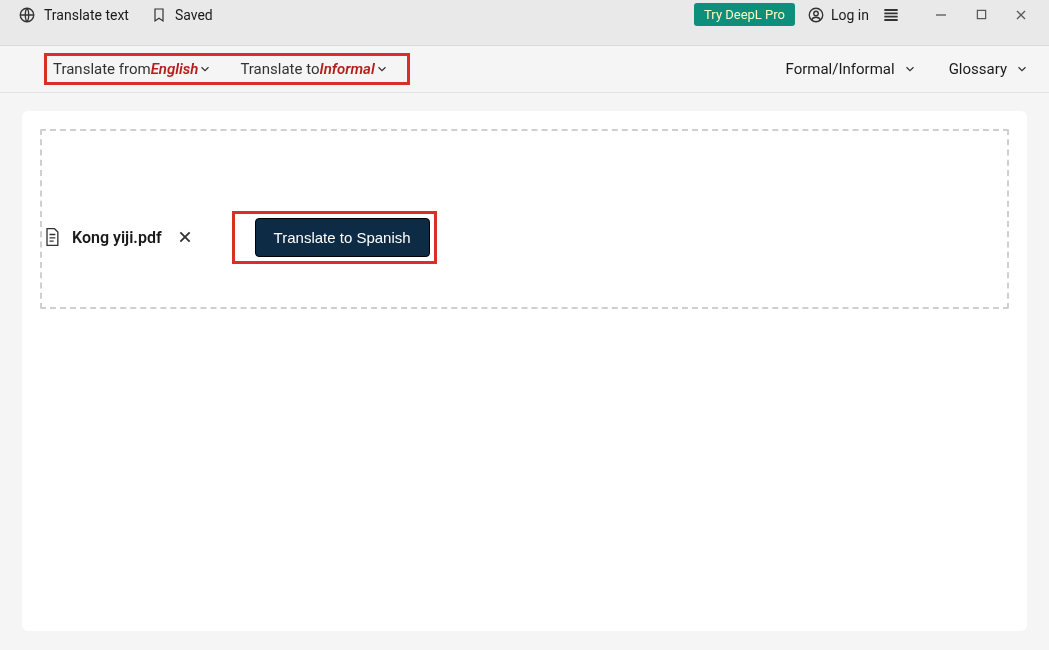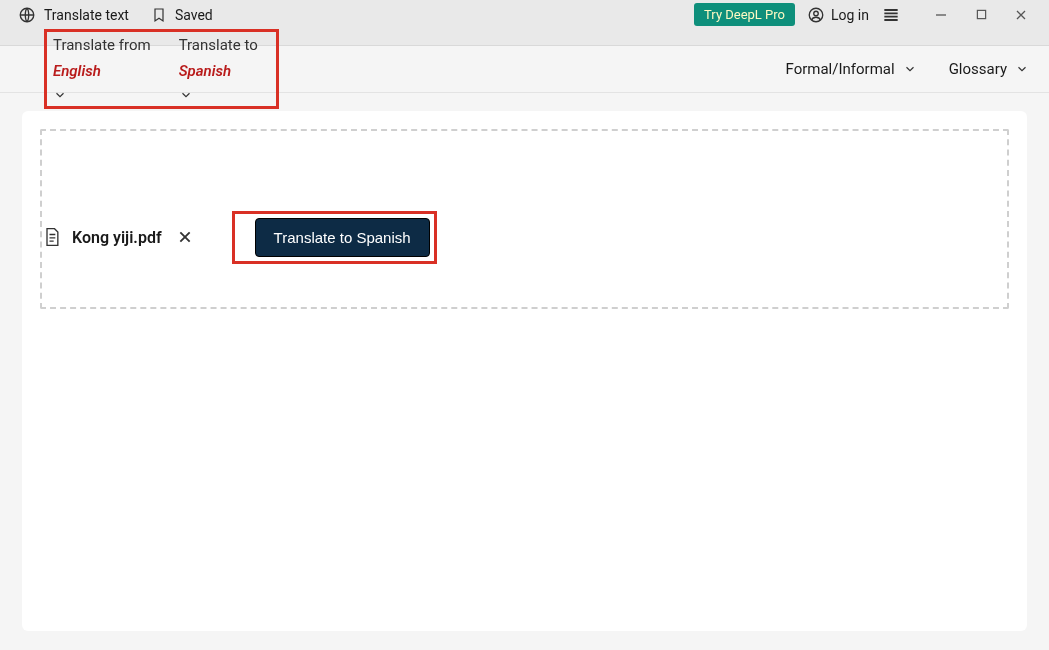--- a/index.html
+++ b/index.html
@@ -58,21 +58,21 @@
     padding: 0 20px 0 50px;
     font-size: 15px;
     border-bottom: 1px solid #e3e3e3;
   }
   .lang-group {
     display:flex; align-items:center; gap:28px;
     border: 3px solid #d93025;
     padding: 4px 18px 4px 6px;
     margin-left: -6px;
   }
-  .lang-sel { display:flex; gap:8px; cursor:pointer;flex-direction:column;}
+  .lang-sel { display:flex; align-items:center; gap:0; cursor:pointer;}
   .lang-sel .label { color:#333; }
   .lang-sel .value { font-weight:600; color:#b91c1c;font-style:italic;}
   .subbar-spacer { flex:1; }
   .subbar-right { display:flex; align-items:center; gap:32px;}
   .dd { display:flex; align-items:center; gap:8px; cursor:pointer; font-size:15px;}
   .content {
     padding: 18px 22px;
   }
   .card {
     background:#fff;
@@ -175,21 +175,21 @@
       <span class="label">Translate from</span>
       <span class="value">English</span>
       <span class="icon">
         <svg width="14" height="14" viewBox="0 0 24 24" fill="none" stroke="#333" stroke-width="2">
             <path d="M6 9l6 6 6-6"></path>
           </svg>
       </span>
     </div>
     <div class="lang-sel">
       <span class="label">Translate to</span>
-      <span class="value">Spanish</span>
+      <span class="value">Informal</span>
       <span class="icon">
         <svg width="14" height="14" viewBox="0 0 24 24" fill="none" stroke="#333" stroke-width="2">
             <path d="M6 9l6 6 6-6"></path>
           </svg>
       </span>
     </div>
   </div>
   <div class="subbar-spacer"></div>
   <div class="subbar-right">
     <div class="dd">

